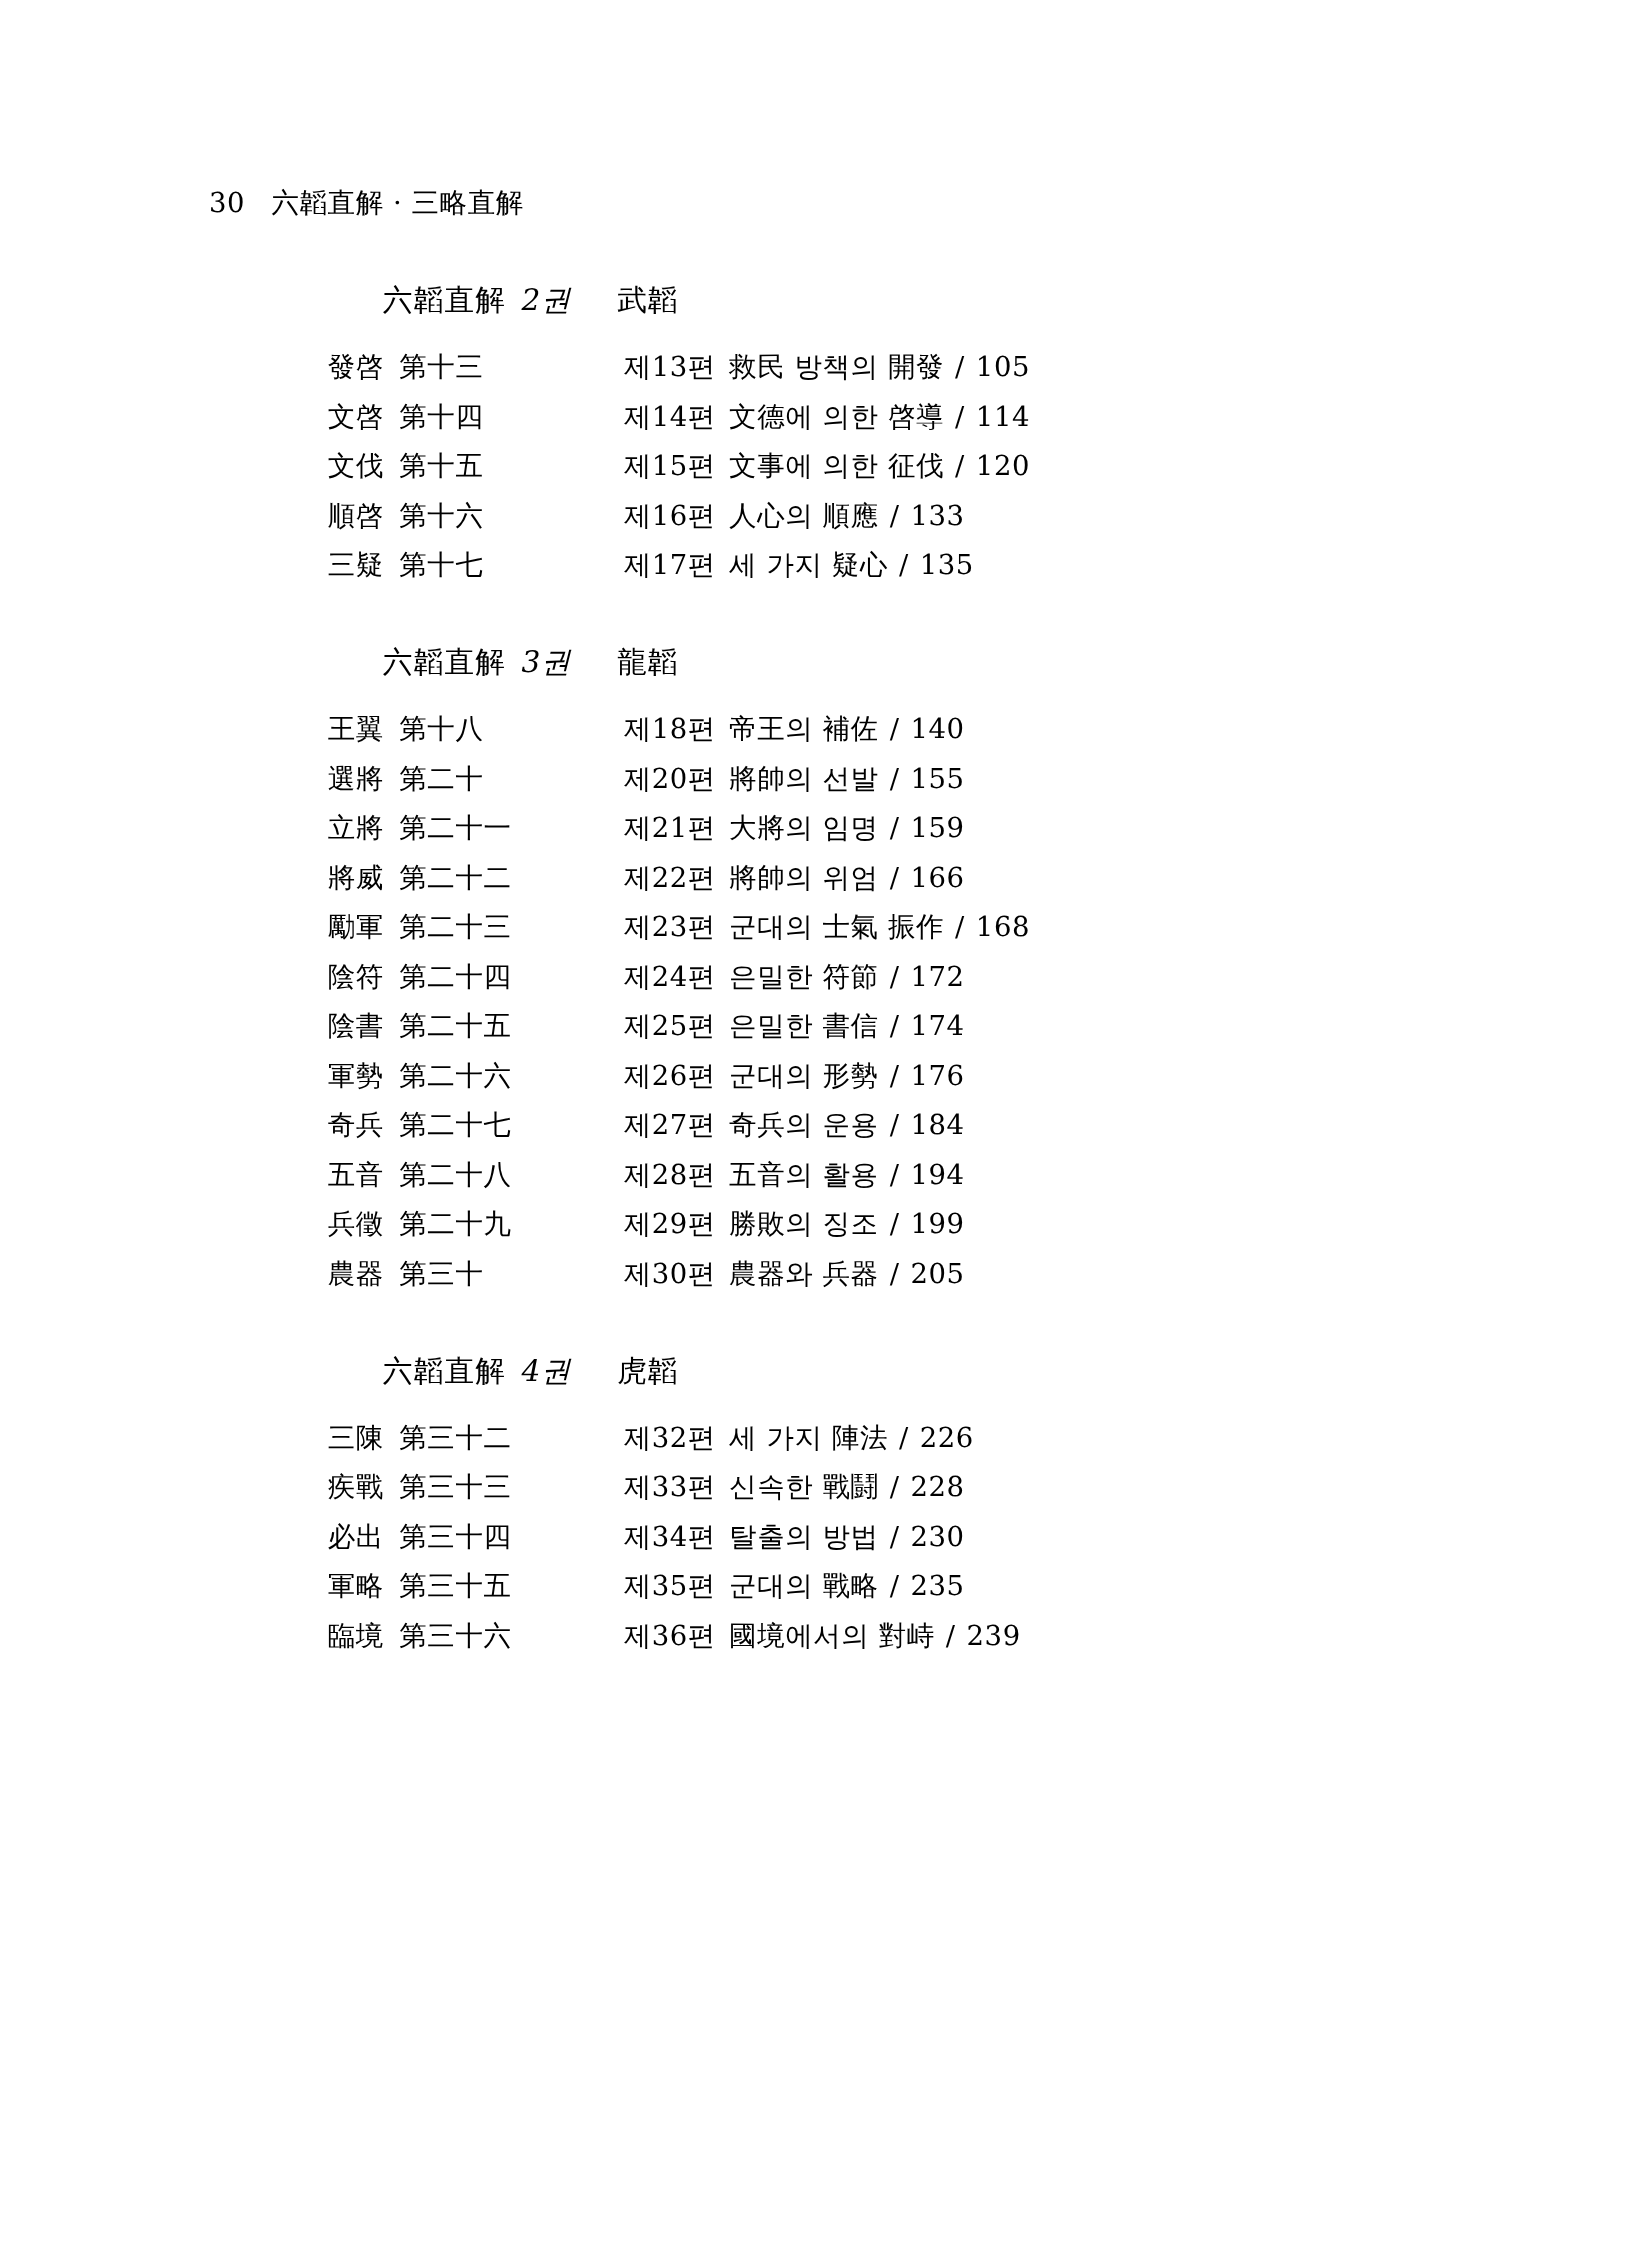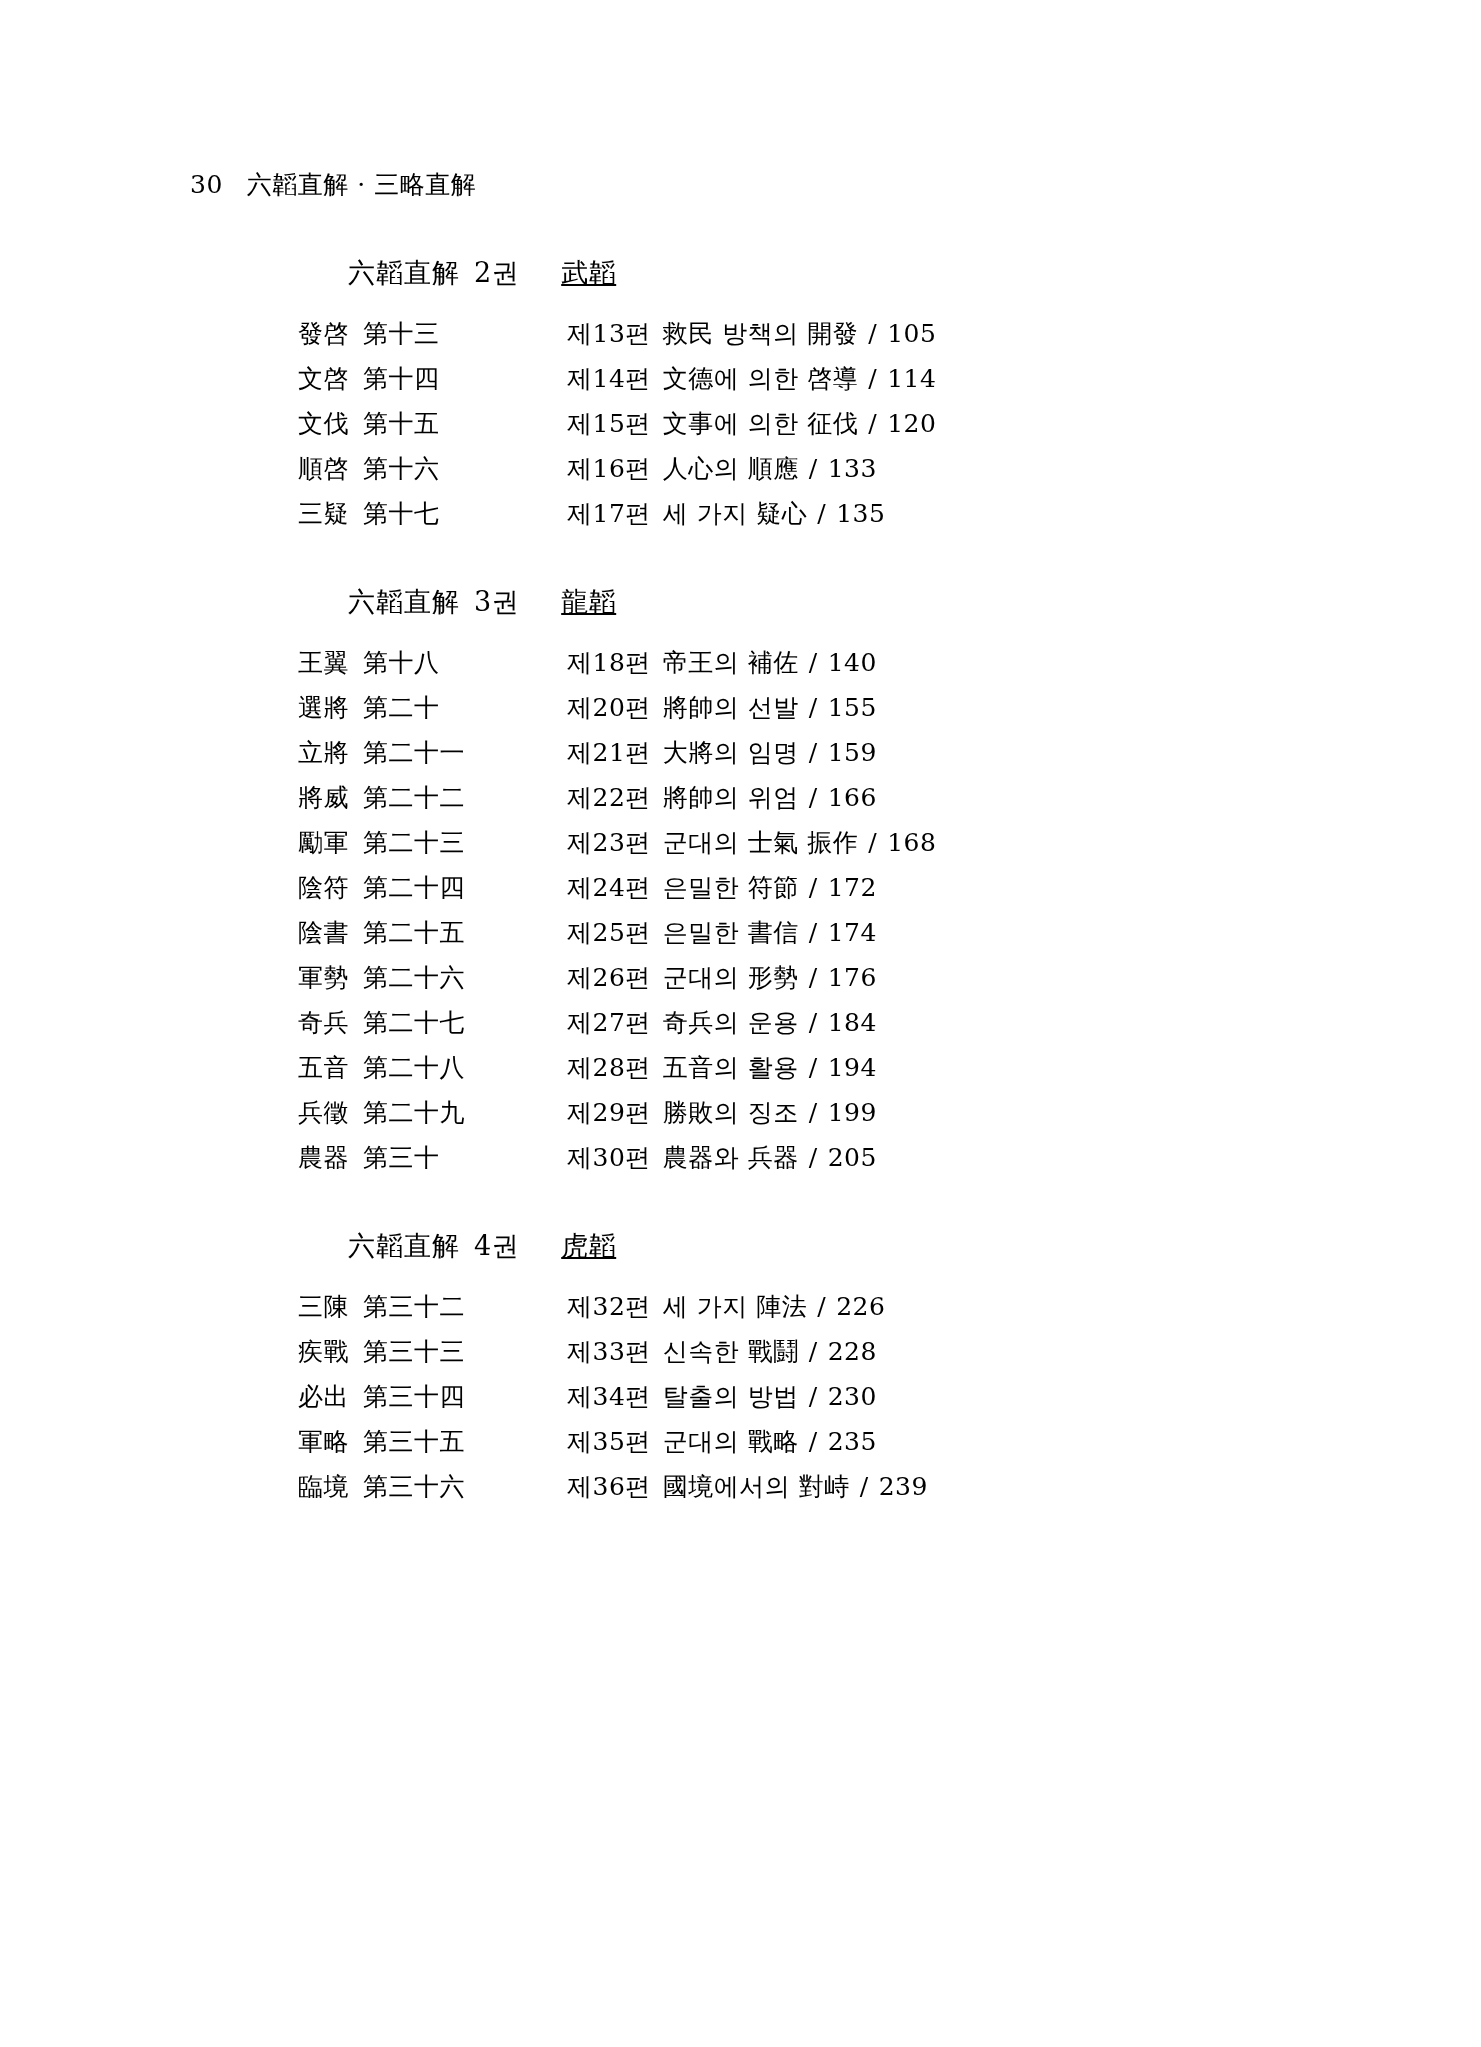--- a/index.html
+++ b/index.html
@@ -43,24 +43,24 @@
   }
   .section-title {
     font-size: 27px;
     margin-left: 158px;
     margin-bottom: 30px;
     white-space: nowrap;
     letter-spacing: 0.5px;
   }
   .section-title .vol {
     margin-left: 14px;
+    font-style: italic;
   }
   .section-title .kw {
     margin-left: 42px;
-    text-decoration: underline;
   }
   .entry {
     display: flex;
     font-size: 25px;
     line-height: 1.0;
     margin-bottom: 20px;
     white-space: nowrap;
     gap: 29px;
   }
   .entry .orig {

